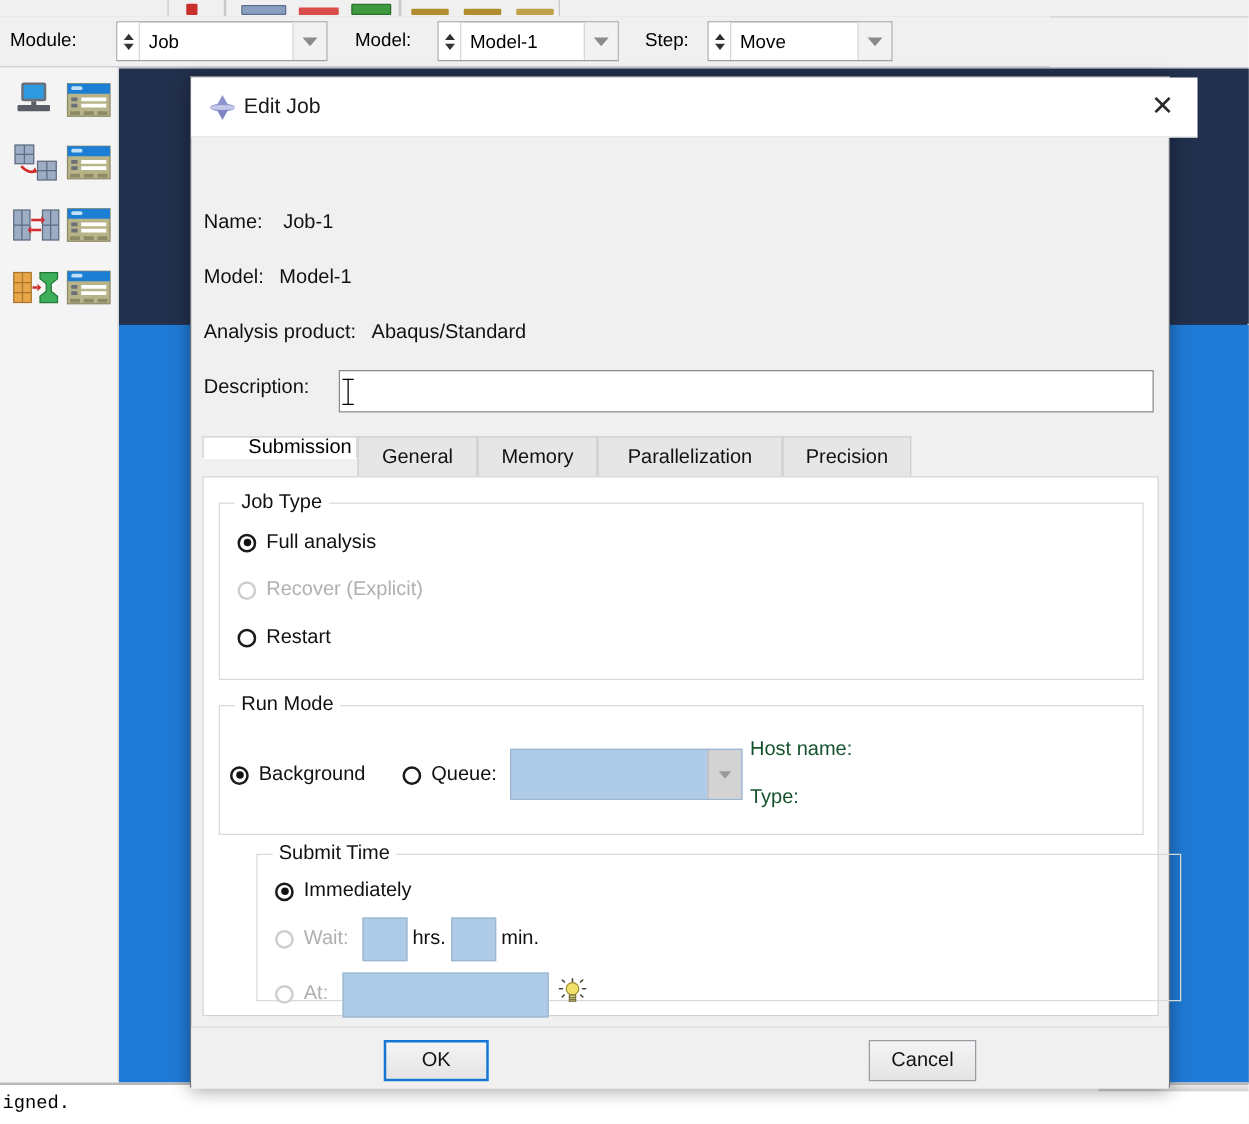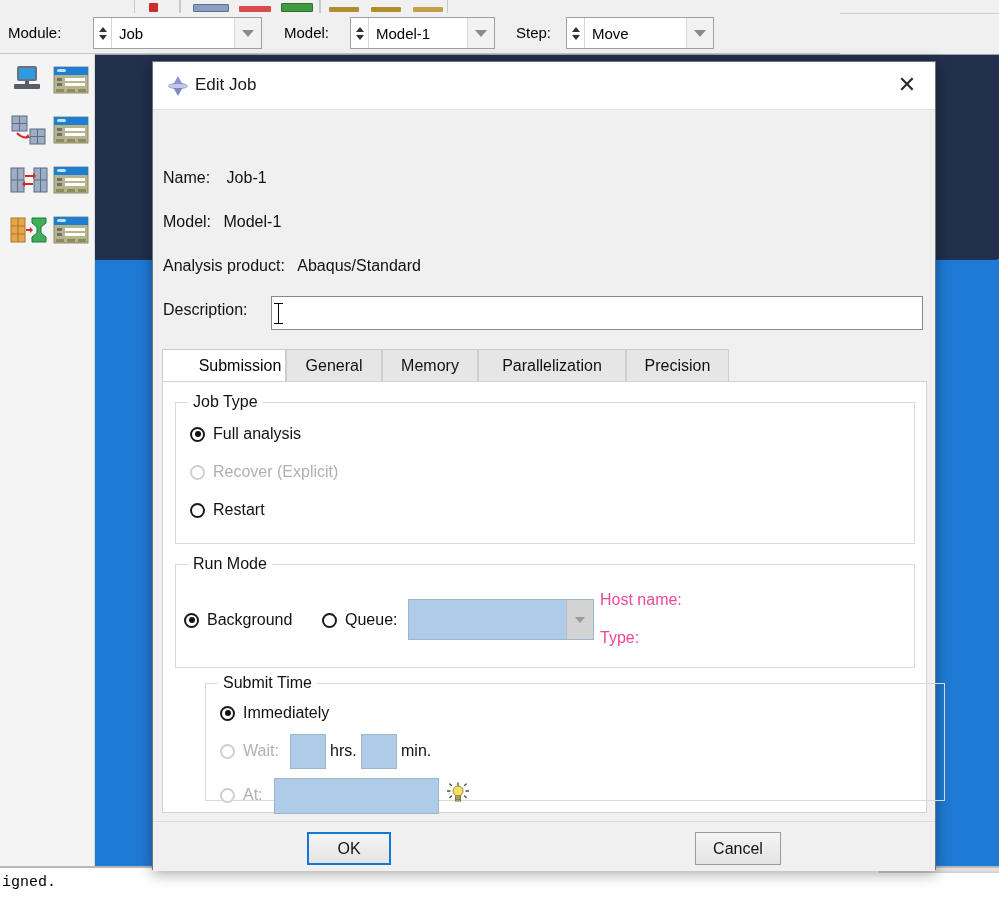--- a/index.html
+++ b/index.html
@@ -102,21 +102,21 @@
   
   .dialog {
     position: absolute; left: 152px; top: 61px; width: 784px; height: 809px;
     background: #f0f0f0;
     border: 1px solid #6f7277;
     box-sizing: border-box;
     box-shadow: 0 3px 14px rgba(0,0,0,0.38);
   }
   .dlg-title {
     position: absolute; left: 0; top: 0; width: 782px; height: 47px;
-    background: #ffffff; border-bottom: 1px solid #e2e2e2;
+    background: #ffffff; border-bottom: 1px solid #e2e2e2; padding-left: 23px;
   }
   .dlg-icon { position: absolute; left: 14px; top: 13px; width: 22px; height: 22px; }
   .dlg-title-text {
     position: absolute; left: 42px; top: 13px; font-size: 17px; color: #1a1a1a;
   }
   .dlg-close {
     position: absolute; right: 0; top: 0; width: 56px; height: 46px;
     display: flex; align-items: center; justify-content: center;
     font-size: 22px; color: #2b2b2b; line-height: 1;
   }
@@ -145,21 +145,21 @@
   .tabstrip {
     position: absolute; left: 9px; top: 240px; width: 765px; height: 32px;
   }
   .tab {
     position: absolute; top: 0; height: 32px; box-sizing: border-box;
     display: flex; align-items: center; justify-content: center;
     font-size: 16px; color: #111; background: #e6e6e6;
     border: 1px solid #cdcdcd; border-bottom: none;
   }
   .tab.active {
-    background: #ffffff; color: #000; height: 33px;
+    background: #ffffff; color: #000; height: 18px;
     border: 1px solid #cdcdcd; border-bottom: 1px solid #ffffff; padding-left: 32px;
   }
   .tabpanel {
     position: absolute; left: 9px; top: 272px; width: 765px; height: 432px;
     background: #ffffff; border: 1px solid #d2d2d2; box-sizing: border-box;
   }
 
   
   .group {
     position: absolute; box-sizing: border-box;
@@ -195,21 +195,21 @@
     box-sizing: border-box; display: flex; justify-content: flex-end;
   }
   .blue-combo .btn {
     width: 26px; background: #d3d3d3; border-left: 1px solid #bdbdbd;
     display: flex; align-items: center; justify-content: center;
   }
   .chev-sm { width: 0; height: 0; border-left: 5px solid transparent;
              border-right: 5px solid transparent; border-top: 6px solid #9a9a9a; }
 
   .dim-label {
-    position: absolute; font-size: 16px; color: #ec4899; white-space: nowrap;
+    position: absolute; font-size: 16px; color: #14532d; white-space: nowrap;
   }
   .lit-label {
     position: absolute; font-size: 16px; color: #111; white-space: nowrap;
   }
 
   .bulb { position: absolute; width: 24px; height: 24px; }
 
   
   .dlg-footer {
     position: absolute; left: 0; top: 712px; width: 782px; height: 49px;

